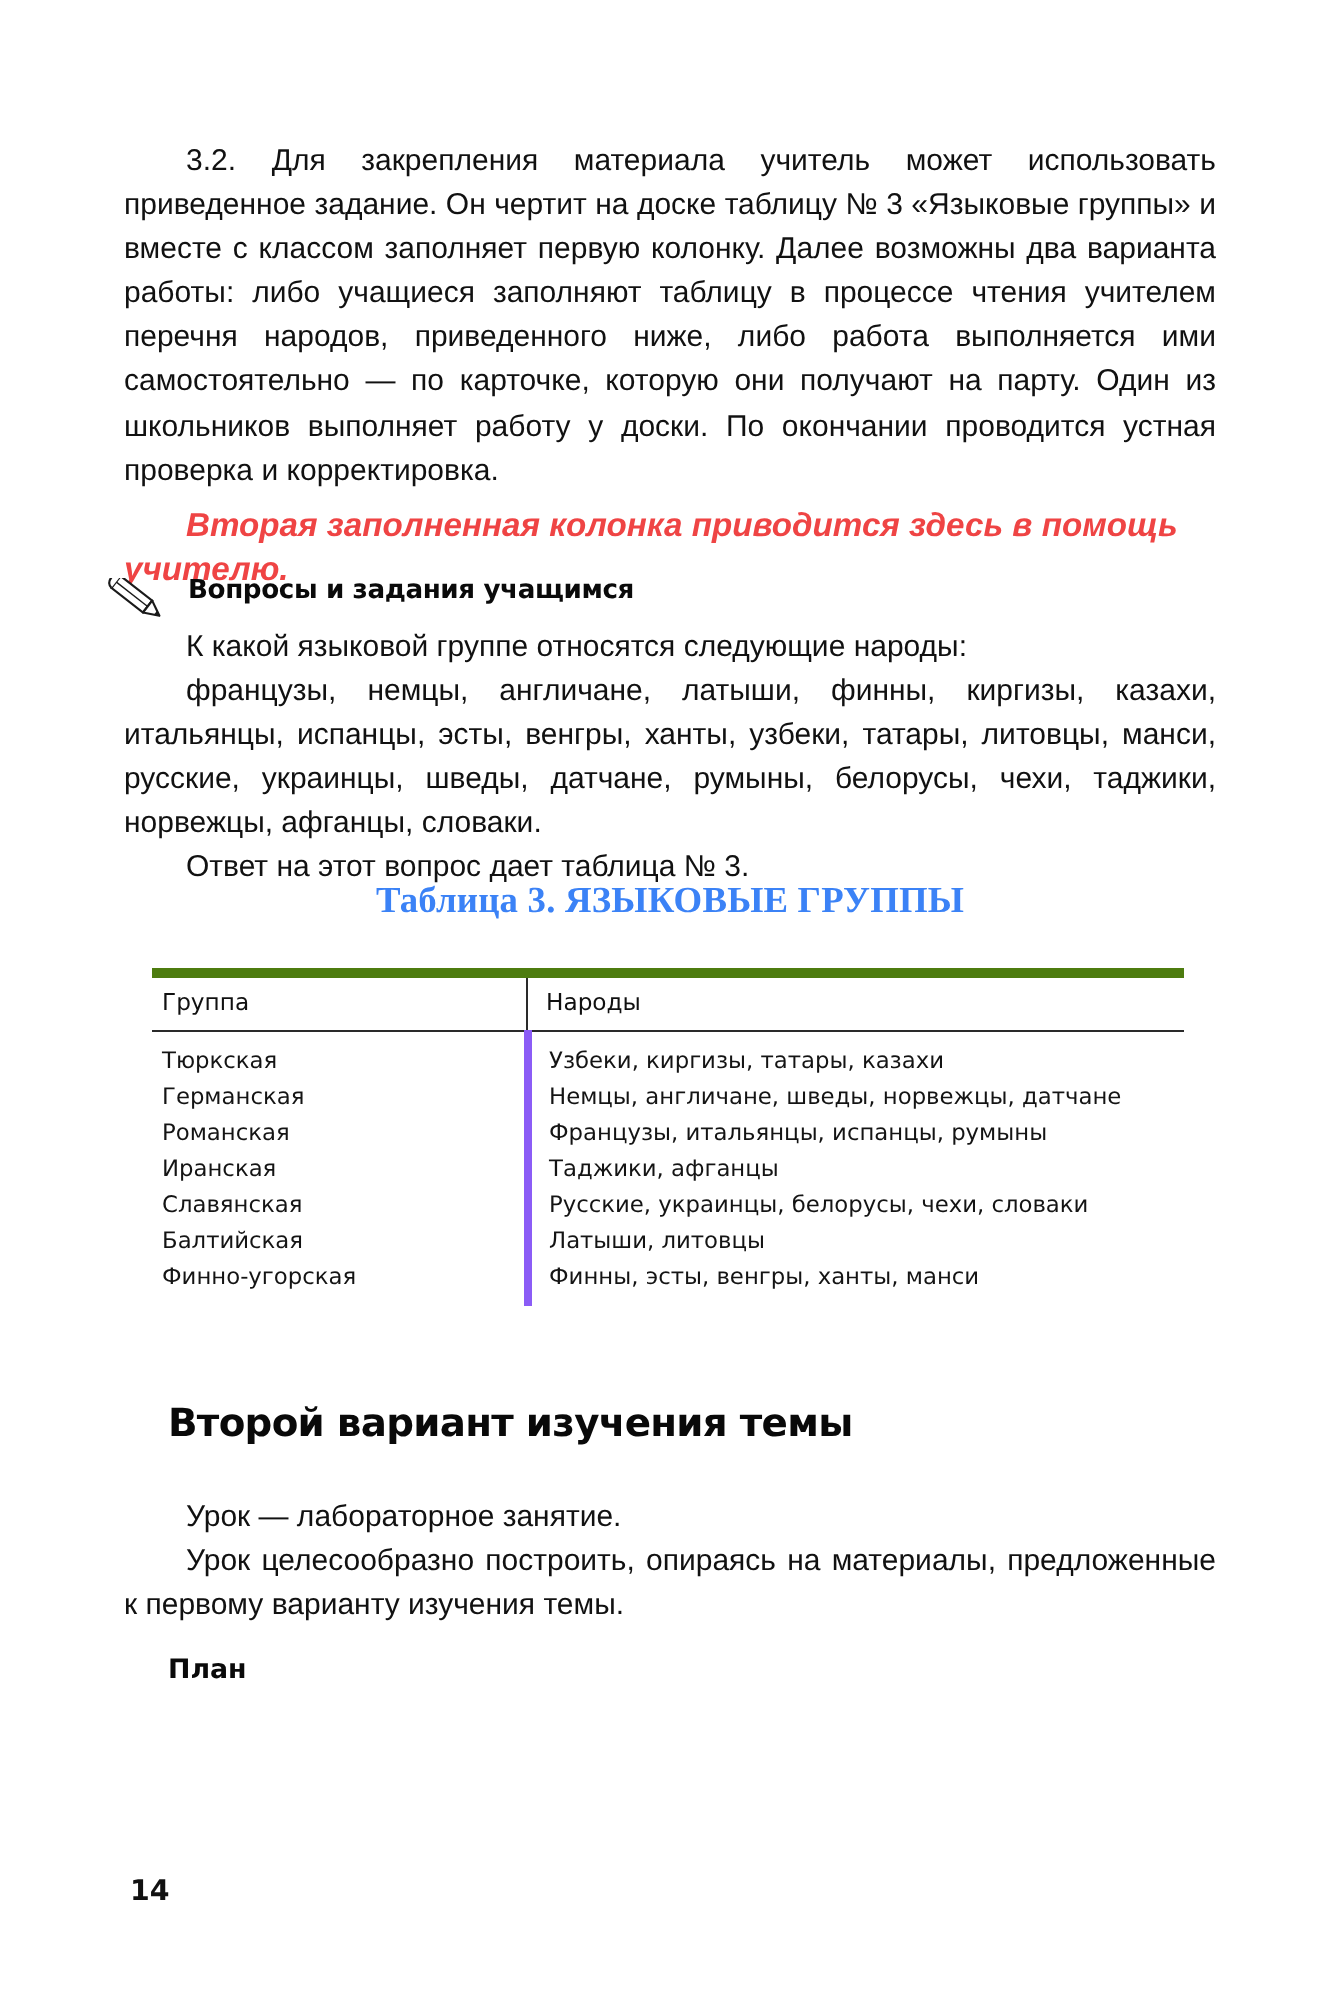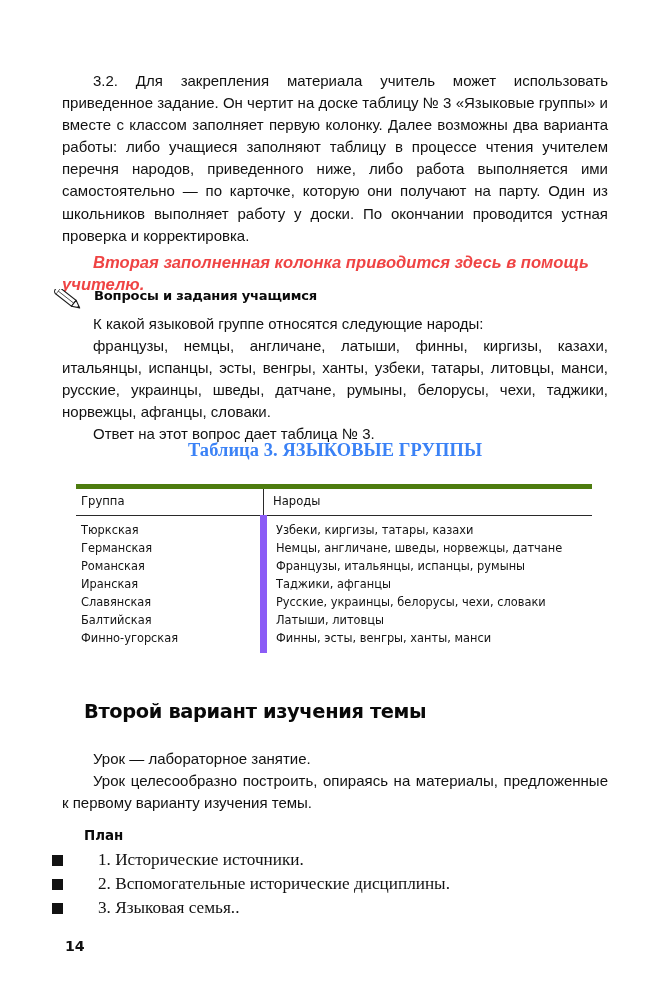--- a/index.html
+++ b/index.html
@@ -125,21 +125,21 @@
     border-left: 1px solid #2a2a2a;
     padding-left: 9px;
   }
   .lang-table tbody td {
     padding: 1.2px 0;
     line-height: 15.6px;
     vertical-align: top;
   }
   .lang-table tbody td.cell-group { padding-left: 5px; }
   .lang-table tbody td.cell-peoples {
-    border-left: 7px solid #8b5cf6;
+    border-left: 4px solid #8b5cf6;
     padding-left: 9px;
   }
   .lang-table tbody tr:first-child td { padding-top: 7px; margin-left: 35px; }
   .lang-table tbody tr:last-child td { padding-bottom: 7px; }
 
   
   .section-heading {
     position: absolute;
     left: 84px;
     top: 700px;
@@ -281,30 +281,16 @@
   </table>
 
   <div class="section-heading">Второй вариант изучения темы</div>
 
   <div class="lesson-block">
     <p class="para">Урок — лабораторное занятие.</p>
     <p class="para">Урок целесообразно построить, опираясь на материалы, предложенные к первому варианту изучения темы.</p>
   </div>
 
   <div class="plan-heading">План</div>
-  <div class="plan-list">
-    <div class="plan-item">
-      <span class="plan-bullet"></span>
-      <span class="plan-text">1. Исторические источники.</span>
-    </div>
-    <div class="plan-item">
-      <span class="plan-bullet"></span>
-      <span class="plan-text">2. Вспомогательные исторические дисциплины.</span>
-    </div>
-    <div class="plan-item">
-      <span class="plan-bullet"></span>
-      <span class="plan-text">3. Языковая семья..</span>
-    </div>
-  </div>
 
   <div class="page-number">14</div>
 
 </div>
 
 </body></html>

